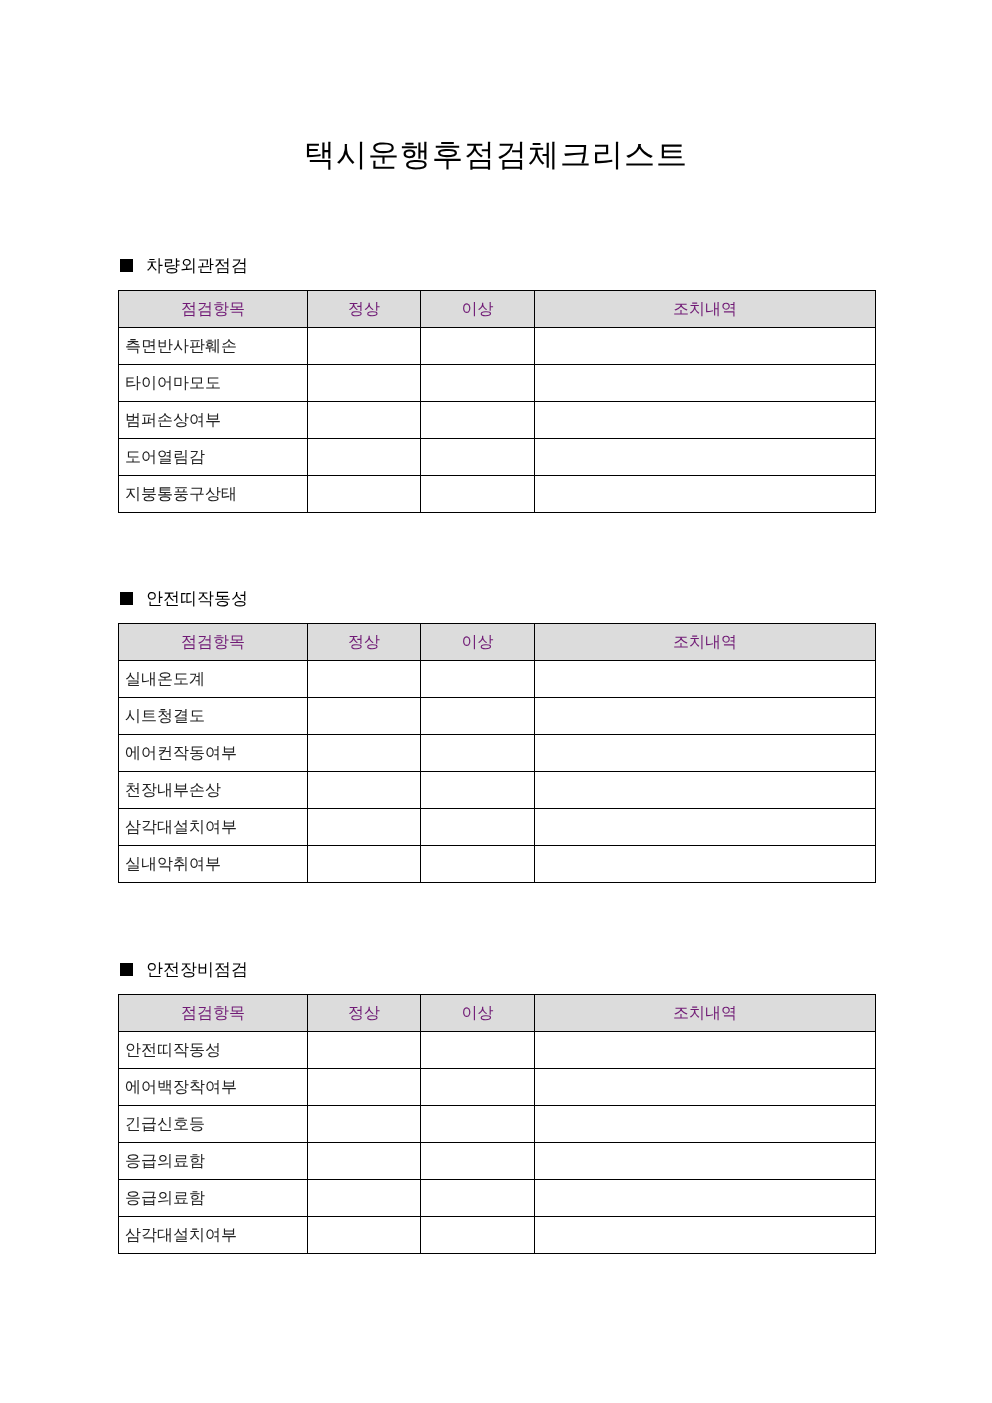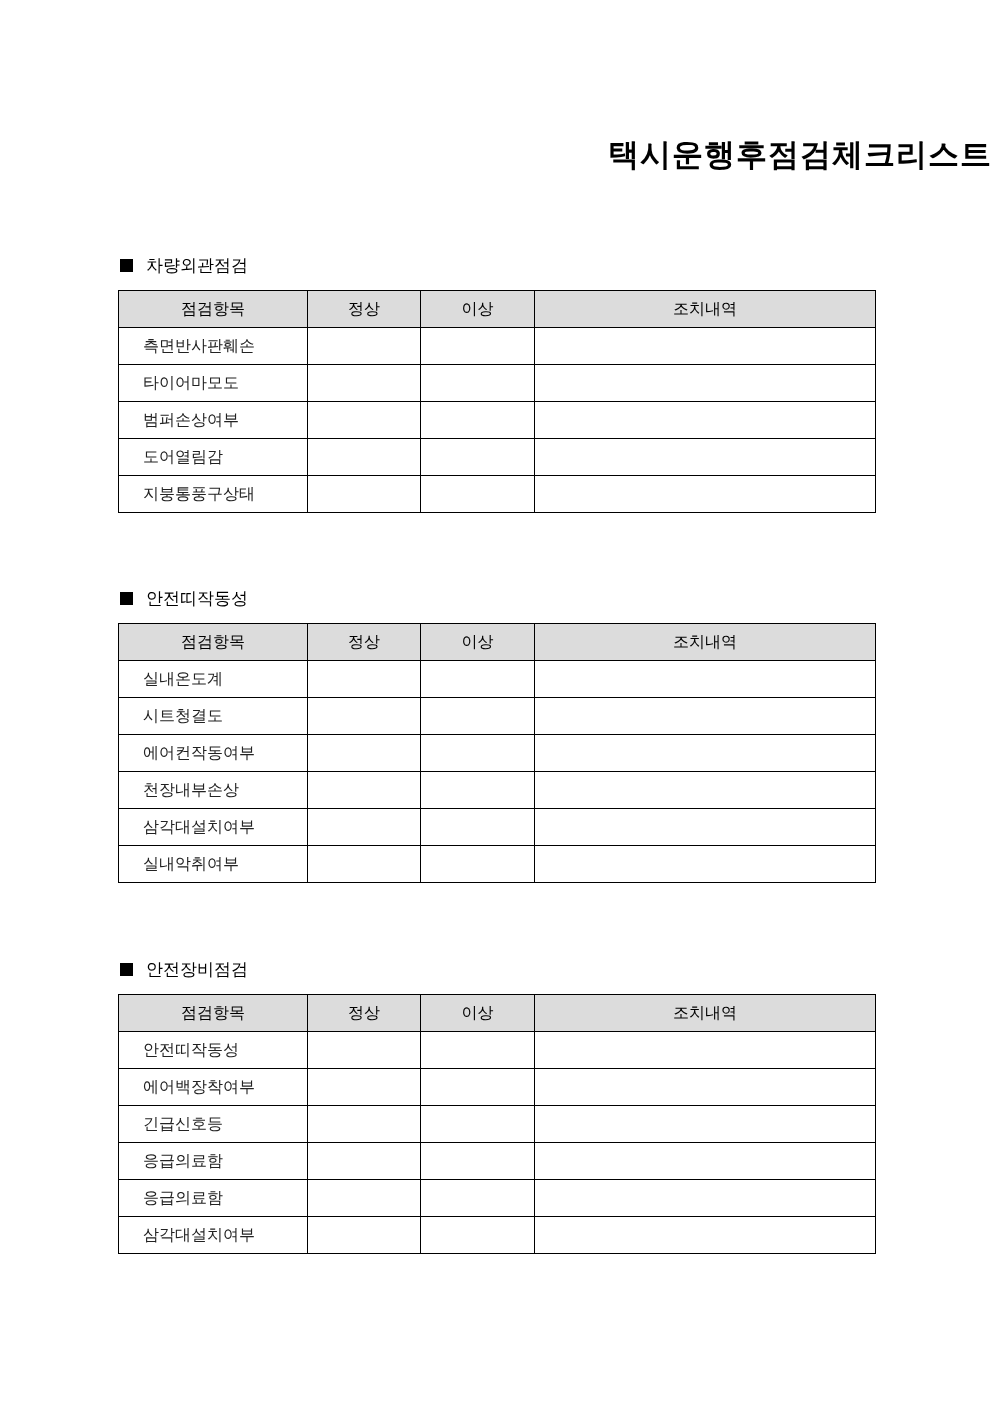--- a/index.html
+++ b/index.html
@@ -1,24 +1,24 @@
 <!DOCTYPE html>
 <html><head>
 <meta charset="utf-8">
 <style>
   html, body { margin: 0; padding: 0; background: #ffffff; }
   body { width: 992px; height: 1403px; position: relative; font-family: "DejaVu Sans", "Liberation Sans", sans-serif; color: #111; }
-  .title { position: absolute; top: 134px; left: 0; width: 992px; text-align: right; font-size: 31px; font-weight: bold; letter-spacing: 1px; color: #000; }
+  .title { position: absolute; top: 134px; left: 0; width: 992px; text-align: center; font-size: 31px; font-weight: normal; letter-spacing: 1px; color: #000; }
   .section { position: absolute; left: 118px; width: 757px; }
   .section-heading { display: flex; align-items: center; height: 26px; font-size: 17px; font-weight: normal; color: #000; }
   .square { display: inline-block; width: 13px; height: 13px; background: #000; margin-right: 13px; margin-left: 2px; }
   table { border-collapse: collapse; width: 757px; margin-top: 12px; table-layout: fixed; }
   th, td { border: 1.3px solid #000; height: 36px; padding: 0; font-size: 16px; }
-  th { background: #dcdcdc; font-weight: normal; text-align: center; color: #000000; }
-  td.item { padding-left: 24px; text-align: left; color: #222; }
+  th { background: #dcdcdc; font-weight: normal; text-align: center; color: #701a75; }
+  td.item { padding-left: 6px; text-align: left; color: #222; }
   col.c1 { width: 189px; } col.c2 { width: 113px; } col.c3 { width: 114px; } col.c4 { width: 341px; }
 </style>
 </head>
 <body>
 
 <div class="title">택시운행후점검체크리스트</div>
 
 <div class="section" style="top:252px;">
   <div class="section-heading">
     <span class="square"></span>

